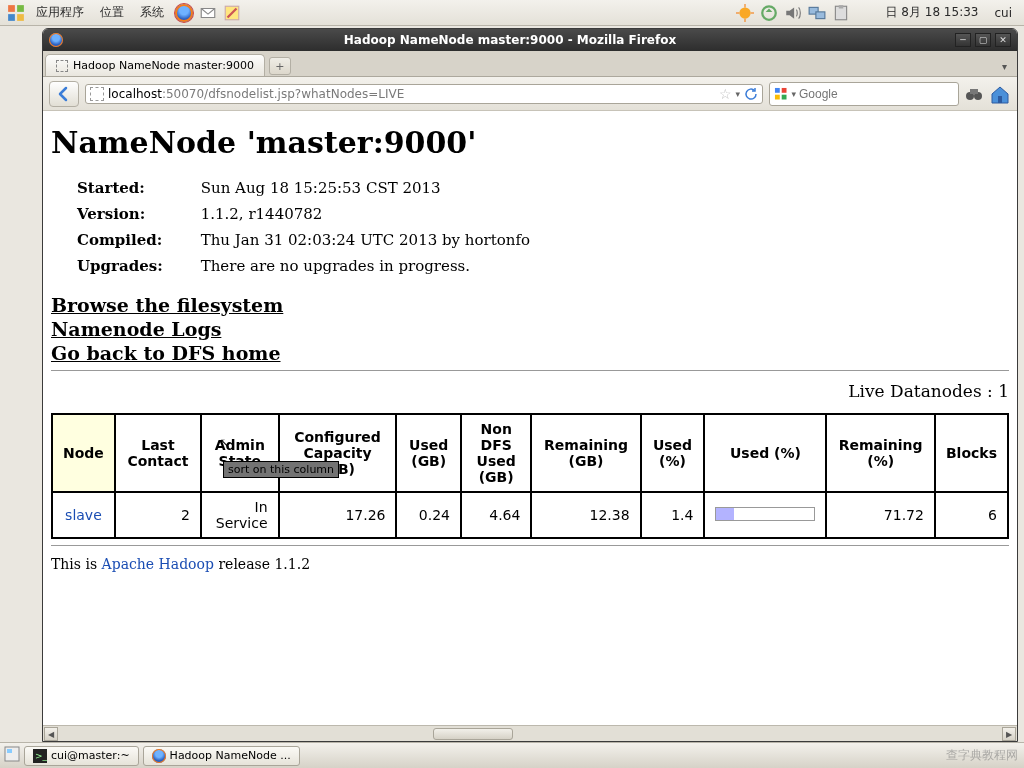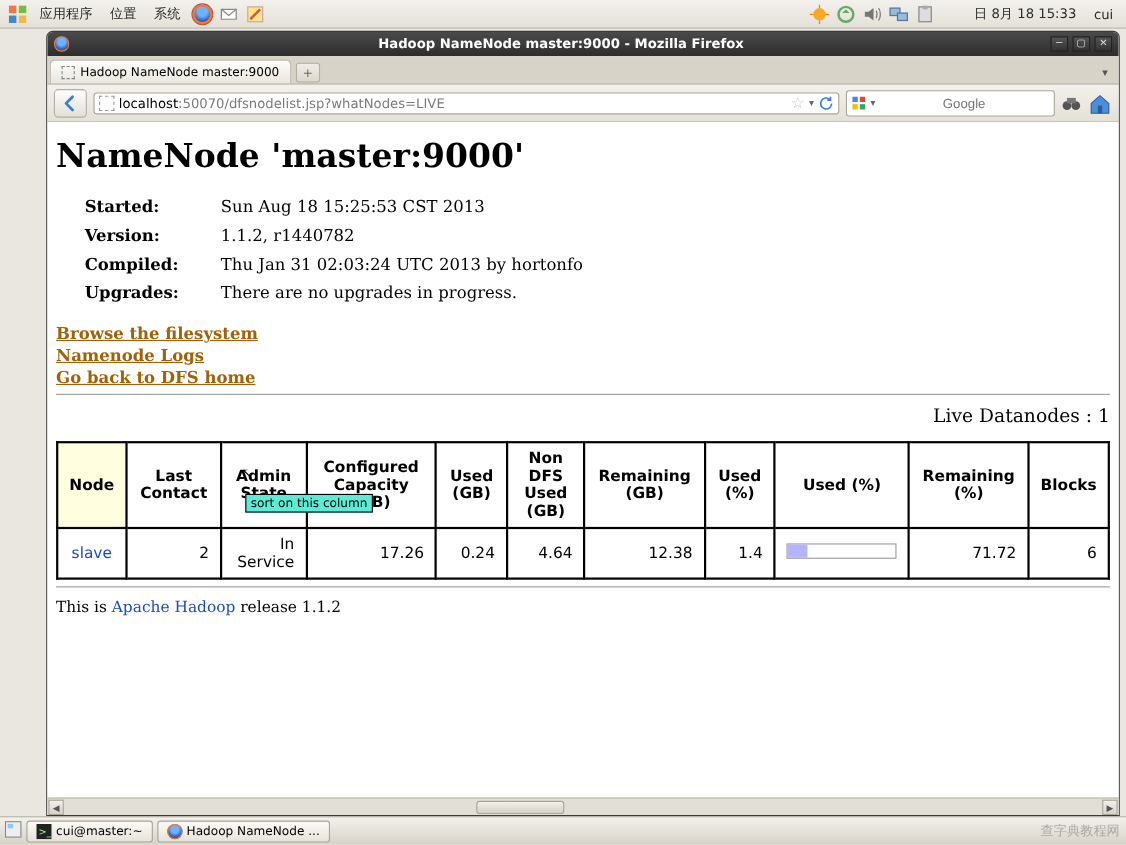--- a/index.html
+++ b/index.html
@@ -38,43 +38,43 @@
 .back-btn svg{width:18px;height:18px;}
 .urlbar{flex:1;height:20px;border:1px solid #a9a599;border-radius:3px;background:#fff;display:flex;align-items:center;padding:0 4px;font-size:12px;}
 .urlbar .fav{width:14px;height:14px;border:1px dashed #999;margin-right:4px;}
 .urlbar .host{color:#000;}
 .urlbar .path{color:#7a7a7a;}
 .urlbar .star{margin-left:auto;color:#bfbfbf;font-size:14px;}
 .urlbar .drop{color:#666;font-size:9px;margin:0 4px;}
 .urlbar .reload{width:14px;height:14px;}
 .searchbar{width:190px;height:24px;border:1px solid #a9a599;border-radius:3px;background:#fff;display:flex;align-items:center;padding:0 4px;}
 .searchbar .g-icon{width:14px;height:14px;margin-right:4px;}
-.searchbar input{border:none;outline:none;flex:1;font-size:12px;color:#888;text-align:center;}
+.searchbar input{border:none;outline:none;flex:1;font-size:12px;color:#888;}
 .binoc{width:18px;height:18px;}
 .home{width:22px;height:22px;}
 
 
 .page{flex:1;overflow:auto;background:#fff;padding:8px;font-family:"DejaVu Serif","Times New Roman",serif;color:#000;}
 .page h1{font-size:30px;font-weight:bold;margin:6px 0 14px;}
 .info-table{margin-left:18px;font-size:15px;}
 .info-table td{padding:3px 6px;vertical-align:top;}
 .info-table td:first-child{font-weight:bold;padding-right:30px;}
 .links{margin:14px 0 4px;}
-.links a{display:block;color:#a16207;font-weight:bold;text-decoration:underline;font-size:15px;margin-bottom:2px;}
+.links a{display:block;color:#000000;font-weight:bold;text-decoration:underline;font-size:19px;margin-bottom:2px;}
 hr{border:none;border-top:1px solid #999;margin:6px 0 10px;}
 .page h3{font-size:17px;font-weight:normal;margin:6px 0 12px;text-align:right;}
 .dn-table{border-collapse:collapse;border:2px solid #000;font-family:"DejaVu Sans",sans-serif;font-size:14px;}
 .dn-table th,.dn-table td{border:2px solid #000;padding:6px 10px;text-align:center;}
 .dn-table th{font-weight:bold;background:#fff;}
 .dn-table th.node-th{background:#ffffe0;}
 .dn-table td.num{text-align:right;}
 .dn-table td.node-link a{color:#1a4db3;text-decoration:none;}
 .used-bar{width:100px;height:14px;border:1px solid #999;display:inline-block;position:relative;background:#fff;}
 .used-bar .fill{position:absolute;left:0;top:0;bottom:0;background:#b3b3ff;}
-.tooltip{position:absolute;background:#5eead4;border:1px solid #000;font-size:11px;padding:1px 4px;font-family:"DejaVu Sans",sans-serif;}
+.tooltip{position:absolute;background:#737373;border:1px solid #000;font-size:11px;padding:1px 4px;font-family:"DejaVu Sans",sans-serif;}
 .cursor-arrow{position:absolute;font-size:14px;color:#000;pointer-events:none;}
 .footer-text{font-size:14px;margin-top:8px;}
 .footer-text a{color:#1a4db3;text-decoration:none;}
 
 
 .hscroll{height:16px;background:#e2dfd6;border-top:1px solid #bcb8ad;position:relative;}
 .hscroll .thumb{position:absolute;left:40%;top:2px;height:12px;width:80px;background:linear-gradient(#f2f0ea,#d6d2c7);border:1px solid #a9a599;border-radius:3px;}
 .hscroll .btn{position:absolute;top:1px;width:14px;height:14px;background:linear-gradient(#f2f0ea,#d6d2c7);border:1px solid #a9a599;display:flex;align-items:center;justify-content:center;font-size:8px;color:#555;}
 .hscroll .btn.l{left:1px;} .hscroll .btn.r{right:1px;}
 

